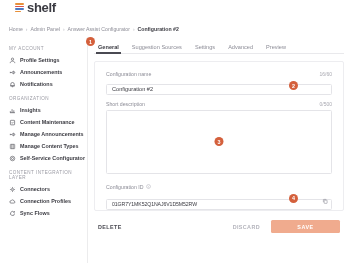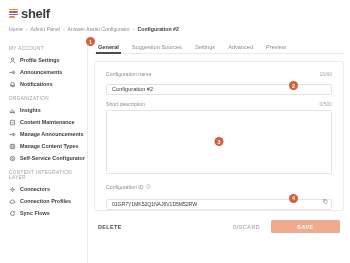--- a/index.html
+++ b/index.html
@@ -6,21 +6,21 @@
   html, body {
     width: 350px; height: 263px;
     background: #ffffff;
     font-family: "Liberation Sans", sans-serif;
     overflow: hidden;
   }
   .app { position: relative; width: 350px; height: 263px; background: #fff; }
 
   
   .header {
-    height: 26px; display: flex; align-items: center; padding-left: 9px;
+    height: 26px; display: flex; align-items: flex-start; padding-left: 15px;
   }
   .logo { display: flex; align-items: center; gap: 3px; }
   .logo-mark { display: flex; flex-direction: column; gap: 1px; width: 9px; }
   .logo-mark i { display: block; height: 1.5px; border-radius: 1px; }
   .logo-mark i:nth-child(1) { background: #e8903a; width: 9px; }
   .logo-mark i:nth-child(2) { background: #d9534f; width: 9px; }
   .logo-mark i:nth-child(3) { background: #4a79c4; width: 9px; }
   .logo-mark i:nth-child(4) { background: #e8903a; width: 6px; }
   .logo-text {
     font-size: 13px; font-weight: 700; color: #3b3b42; letter-spacing: -0.3px;

